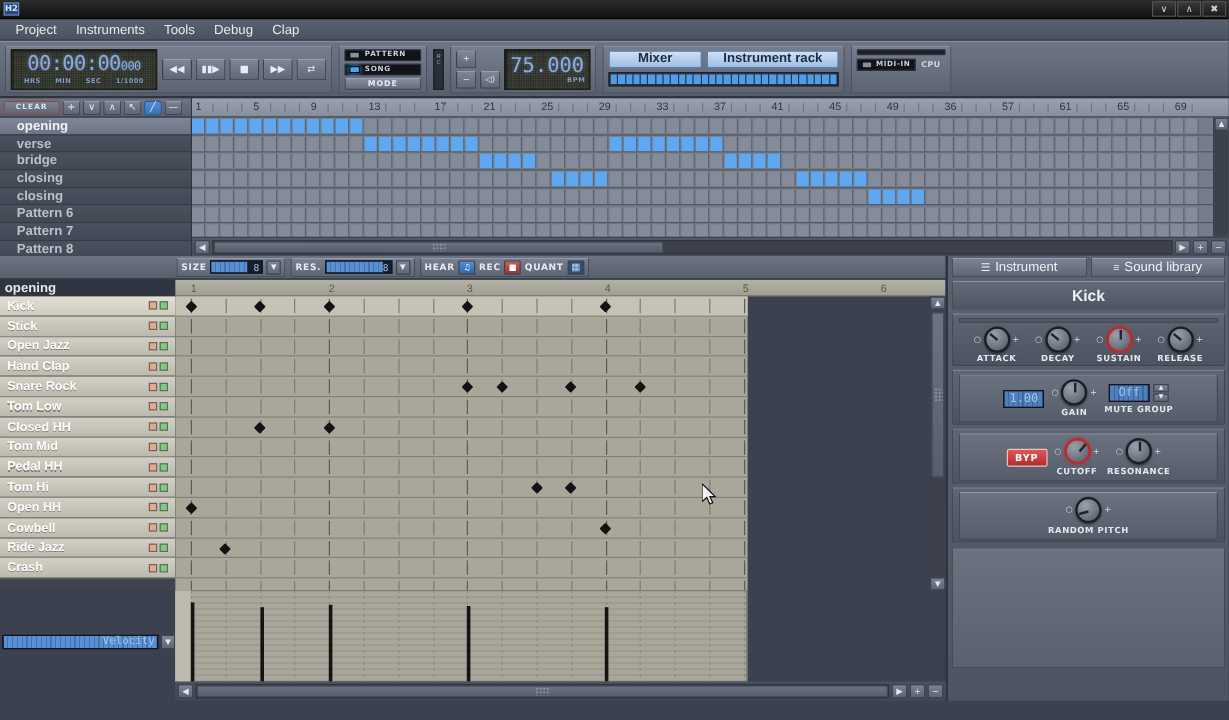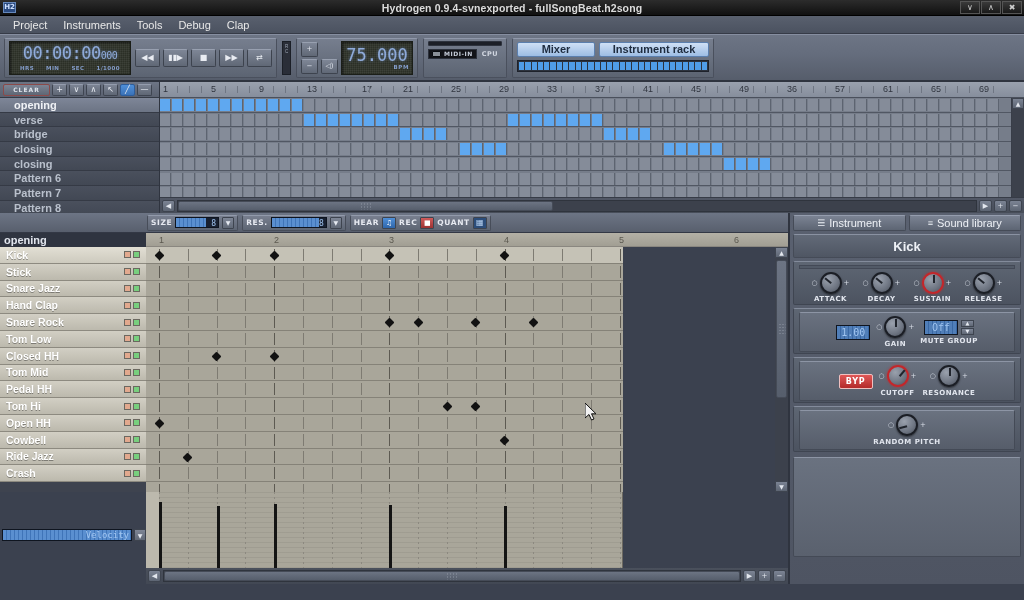--- a/index.html
+++ b/index.html
@@ -438,21 +438,20 @@
   }
 
   
   .cursor { position: absolute; width: 0; height: 0; pointer-events: none; z-index: 50; }
 </style>
 </head>
 <body>
 
 <div class="titlebar">
   <div class="tb-logo">H2</div>
-  <div class="tb-title">Hydrogen 0.9.4-svnexported - fullSongBeat.h2song</div>
   <div class="tb-btns">
     <div class="tb-btn">∨</div>
     <div class="tb-btn">∧</div>
     <div class="tb-btn">✖</div>
   </div>
 </div>
 
 <div class="menubar">
   <div class="menu-item">Project</div>
   <div class="menu-item">Instruments</div>
@@ -477,86 +476,97 @@
     </div>
     <div style="display:flex;gap:3px">
       <div class="t-btn">◀◀</div>
       <div class="t-btn">▮▮▶</div>
       <div class="t-btn">■</div>
       <div class="t-btn">▶▶</div>
       <div class="t-btn">⇄</div>
     </div>
   </div>
 
+  <div class="panel-box mode-box">
+    <div class="mode-led">
+      <div class="led off"></div>
+      <span>PATTERN</span>
+    </div>
+    <div class="mode-led">
+      <div class="led on"></div>
+      <span>SONG</span>
+    </div>
+    <div class="mode-btn">MODE</div>
+  </div>
 
   <div class="vu-mini">
     <span>R</span>
     <span>C</span>
   </div>
 
   <div class="panel-box bpm-box">
     <div class="bpm-ctrl">
       <div class="sm-btn">+</div>
       <div class="sm-btn">−</div>
     </div>
     <div class="sm-btn" style="align-self:flex-end;margin-bottom:1px">◁)</div>
     <div class="lcd bpm-lcd">
       <div class="bpm-val">75.000</div>
       <div class="bpm-lbl">BPM</div>
     </div>
   </div>
 
+  <div class="panel-box right-box">
+    <div class="rb-row">
+      <div class="rb-btn mixer">Mixer</div>
+      <div class="rb-btn">Instrument rack</div>
+    </div>
+    <div class="lvl-meter" id="lvl-meter">
+        <div class="lvl-seg"></div>
+        <div class="lvl-seg"></div>
+        <div class="lvl-seg"></div>
+        <div class="lvl-seg"></div>
+        <div class="lvl-seg"></div>
+        <div class="lvl-seg"></div>
+        <div class="lvl-seg"></div>
+        <div class="lvl-seg"></div>
+        <div class="lvl-seg"></div>
+        <div class="lvl-seg"></div>
+        <div class="lvl-seg"></div>
+        <div class="lvl-seg"></div>
+        <div class="lvl-seg"></div>
+        <div class="lvl-seg"></div>
+        <div class="lvl-seg"></div>
+        <div class="lvl-seg"></div>
+        <div class="lvl-seg"></div>
+        <div class="lvl-seg"></div>
+        <div class="lvl-seg"></div>
+        <div class="lvl-seg"></div>
+        <div class="lvl-seg"></div>
+        <div class="lvl-seg"></div>
+        <div class="lvl-seg"></div>
+        <div class="lvl-seg"></div>
+        <div class="lvl-seg"></div>
+        <div class="lvl-seg"></div>
+        <div class="lvl-seg"></div>
+        <div class="lvl-seg"></div>
+        <div class="lvl-seg"></div>
+        <div class="lvl-seg"></div>
+      </div>
+  </div>
+
   <div class="panel-box midi-box">
     <div class="midi-bar"></div>
     <div class="midi-row">
       <div class="midi-in">
         <div class="led off"></div>
         <span>MIDI-IN</span>
       </div>
       <div class="cpu-lbl">CPU</div>
     </div>
-  </div>
-
-  <div class="panel-box right-box">
-    <div class="rb-row">
-      <div class="rb-btn mixer">Mixer</div>
-      <div class="rb-btn">Instrument rack</div>
-    </div>
-    <div class="lvl-meter" id="lvl-meter">
-        <div class="lvl-seg"></div>
-        <div class="lvl-seg"></div>
-        <div class="lvl-seg"></div>
-        <div class="lvl-seg"></div>
-        <div class="lvl-seg"></div>
-        <div class="lvl-seg"></div>
-        <div class="lvl-seg"></div>
-        <div class="lvl-seg"></div>
-        <div class="lvl-seg"></div>
-        <div class="lvl-seg"></div>
-        <div class="lvl-seg"></div>
-        <div class="lvl-seg"></div>
-        <div class="lvl-seg"></div>
-        <div class="lvl-seg"></div>
-        <div class="lvl-seg"></div>
-        <div class="lvl-seg"></div>
-        <div class="lvl-seg"></div>
-        <div class="lvl-seg"></div>
-        <div class="lvl-seg"></div>
-        <div class="lvl-seg"></div>
-        <div class="lvl-seg"></div>
-        <div class="lvl-seg"></div>
-        <div class="lvl-seg"></div>
-        <div class="lvl-seg"></div>
-        <div class="lvl-seg"></div>
-        <div class="lvl-seg"></div>
-        <div class="lvl-seg"></div>
-        <div class="lvl-seg"></div>
-        <div class="lvl-seg"></div>
-        <div class="lvl-seg"></div>
-      </div>
   </div>
 </div>
 
 <div class="song-editor">
   <div class="se-left">
     <div class="se-toolbar">
       <div class="clear-btn">CLEAR</div>
       <div class="tb-sq">+</div>
       <div class="tb-sq">∨</div>
       <div class="tb-sq">∧</div>
@@ -1227,21 +1237,21 @@
               </div>
             </div>
             <div class="inst-row">
               <span>Stick</span>
               <div class="inst-btns">
                 <div class="ib mute" title="Mute"></div>
                 <div class="ib solo" title="Solo"></div>
               </div>
             </div>
             <div class="inst-row">
-              <span>Snare Jazz</span>
+              <span>Open Jazz</span>
               <div class="inst-btns">
                 <div class="ib mute" title="Mute"></div>
                 <div class="ib solo" title="Solo"></div>
               </div>
             </div>
             <div class="inst-row">
               <span>Hand Clap</span>
               <div class="inst-btns">
                 <div class="ib mute" title="Mute"></div>
                 <div class="ib solo" title="Solo"></div>

